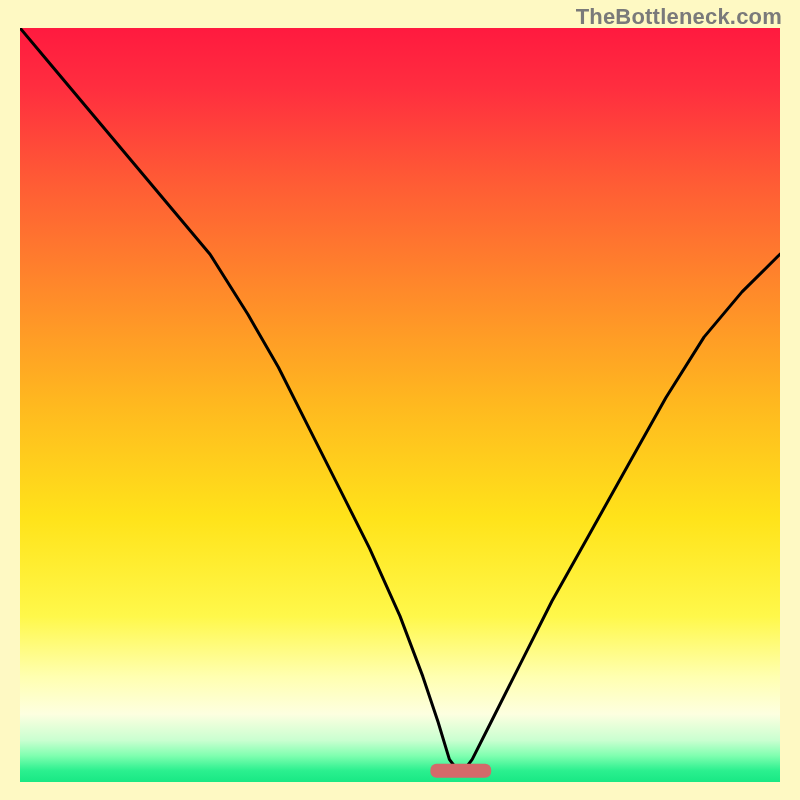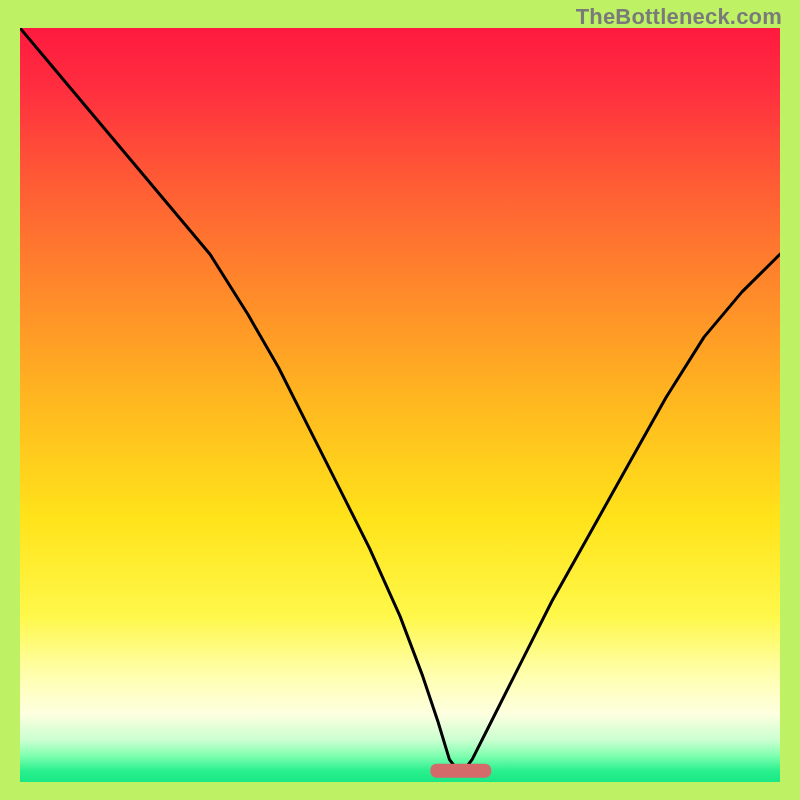--- a/index.html
+++ b/index.html
@@ -8,21 +8,21 @@
     width: 800px;
     height: 800px;
     background: #000;
     overflow: hidden;
     font-family: Arial, Helvetica, sans-serif;
   }
   .frame {
     position: relative;
     width: 800px;
     height: 800px;
-    background: #bef264;
+    background: #fef9c3;
   }
   .watermark {
     position: absolute;
     top: 4px;
     right: 18px;
     color: #7a7a7a;
     font-size: 22px;
     font-weight: 600;
     letter-spacing: 0.2px;
     user-select: none;

